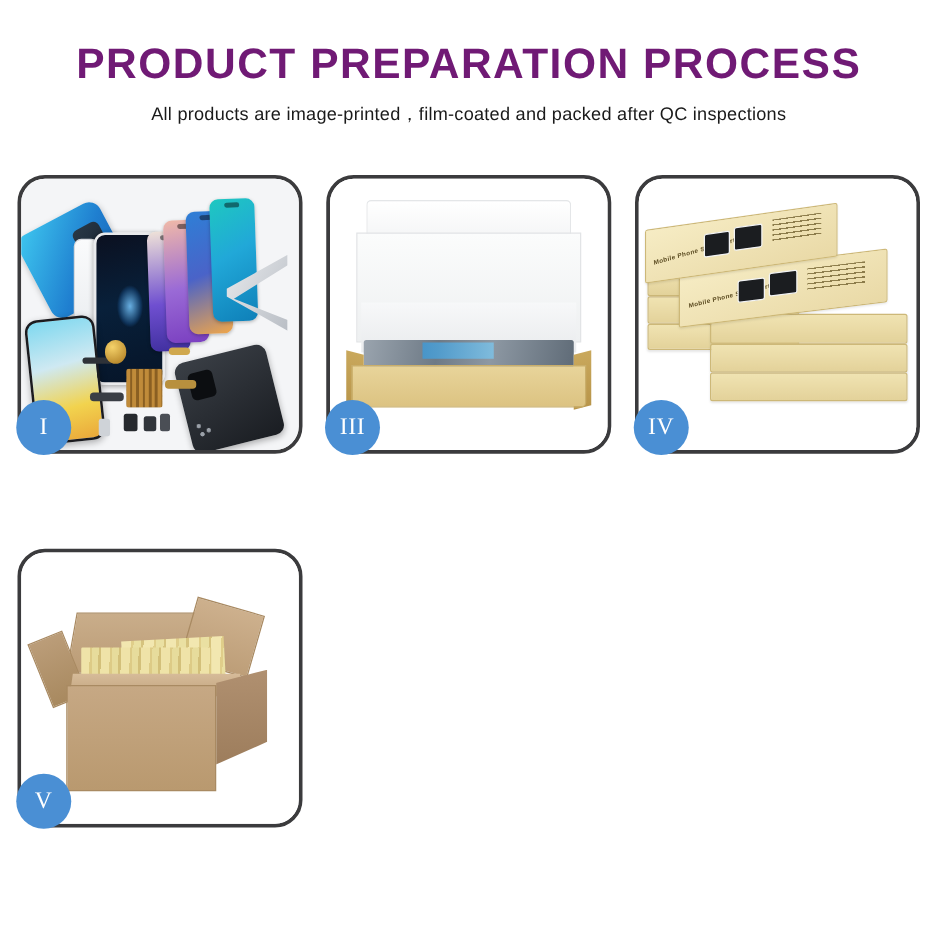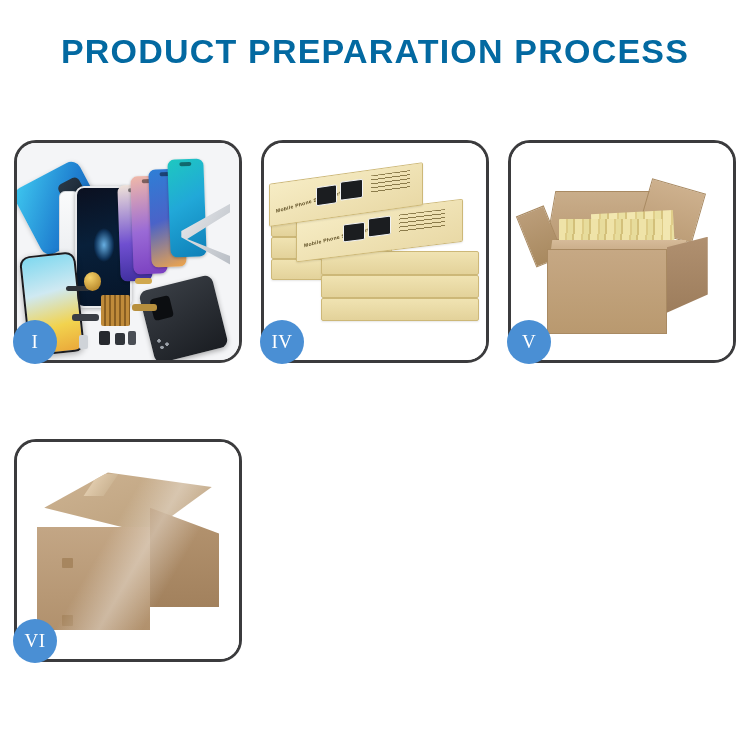--- a/index.html
+++ b/index.html
@@ -8,21 +8,21 @@
     background: #ffffff;
     font-family: "Liberation Sans", sans-serif;
     overflow: hidden;
   }
   .page { position: relative; width: 750px; height: 750px; background: #fff; }
 
   
   .header { text-align: center; padding-top: 34px; }
   .title {
     font-size: 34px; font-weight: 700; letter-spacing: 1.2px;
-    color: #0369a1; line-height: 1; white-space: nowrap;
+    color: #701a75; line-height: 1; white-space: nowrap;
   }
   .subtitle {
     margin-top: 14px; font-size: 14.5px; color: #1a1a1a;
     letter-spacing: .2px; white-space: nowrap;
   }
 
   
   .grid {
     position: absolute; left: 14px; top: 140px;
     width: 722px; height: 545px;
@@ -332,20 +332,21 @@
     pointer-events:none;
   }
 </style>
 </head>
 <body>
 
 <div class="page">
 
   <div class="header">
     <div class="title">PRODUCT PREPARATION PROCESS</div>
+    <div class="subtitle">All products are image-printed，film-coated and packed after QC inspections</div>
   </div>
 
   <div class="grid">
 
     <div class="panel">
       <div class="panel-inner p1">
         <div class="blue-film"></div>
         <div class="glass-edge"></div>
         <div class="glass-panel"></div>
         <div class="phone-fan">
@@ -376,20 +377,34 @@
           <span class="pt-sq3"></span>
           <span class="pt-tray"></span>
           <span class="pt-screws"></span>
         </div>
         <div class="tweezers"></div>
       </div>
       <div class="badge">I</div>
     </div>
 
 
+    <div class="panel">
+      <div class="panel-inner p3">
+        <div class="mailer">
+          <div class="mailer-lid"></div>
+          <div class="mailer-back"></div>
+          <div class="mailer-foam"></div>
+          <div class="mailer-content"></div>
+          <div class="mailer-flapL"></div>
+          <div class="mailer-flapR"></div>
+          <div class="mailer-front"></div>
+        </div>
+      </div>
+      <div class="badge">III</div>
+    </div>
 
     <div class="panel">
       <div class="panel-inner p4">
         <div class="stack">
 
           <div class="sbox" style="left:0%; top:30%; width:58%; height:12%;"></div>
           <div class="sbox" style="left:0%; top:42%; width:58%; height:12%;"></div>
           <div class="sbox" style="left:0%; top:54%; width:58%; height:12%;"></div>
 
           <div class="sbox" style="left:24%; top:50%; width:76%; height:13%;"></div>
@@ -427,31 +442,15 @@
           <div class="c-inner"></div>
           <div class="c-flap-left"></div>
           <div class="c-flap-front"></div>
           <div class="c-side"></div>
           <div class="c-front"></div>
         </div>
       </div>
       <div class="badge">V</div>
     </div>
 
-    <div class="panel">
-      <div class="panel-inner p6">
-        <div class="sealed">
-          <div class="sl-top">
-            <div class="sl-tape"></div>
-          </div>
-          <div class="sl-side"></div>
-          <div class="sl-front">
-            <div class="sl-tab1"></div>
-            <div class="sl-tab2"></div>
-          </div>
-          <div class="sl-wrap"></div>
-        </div>
-      </div>
-      <div class="badge">VI</div>
-    </div>
 
   </div>
 </div>
 
 </body></html>

